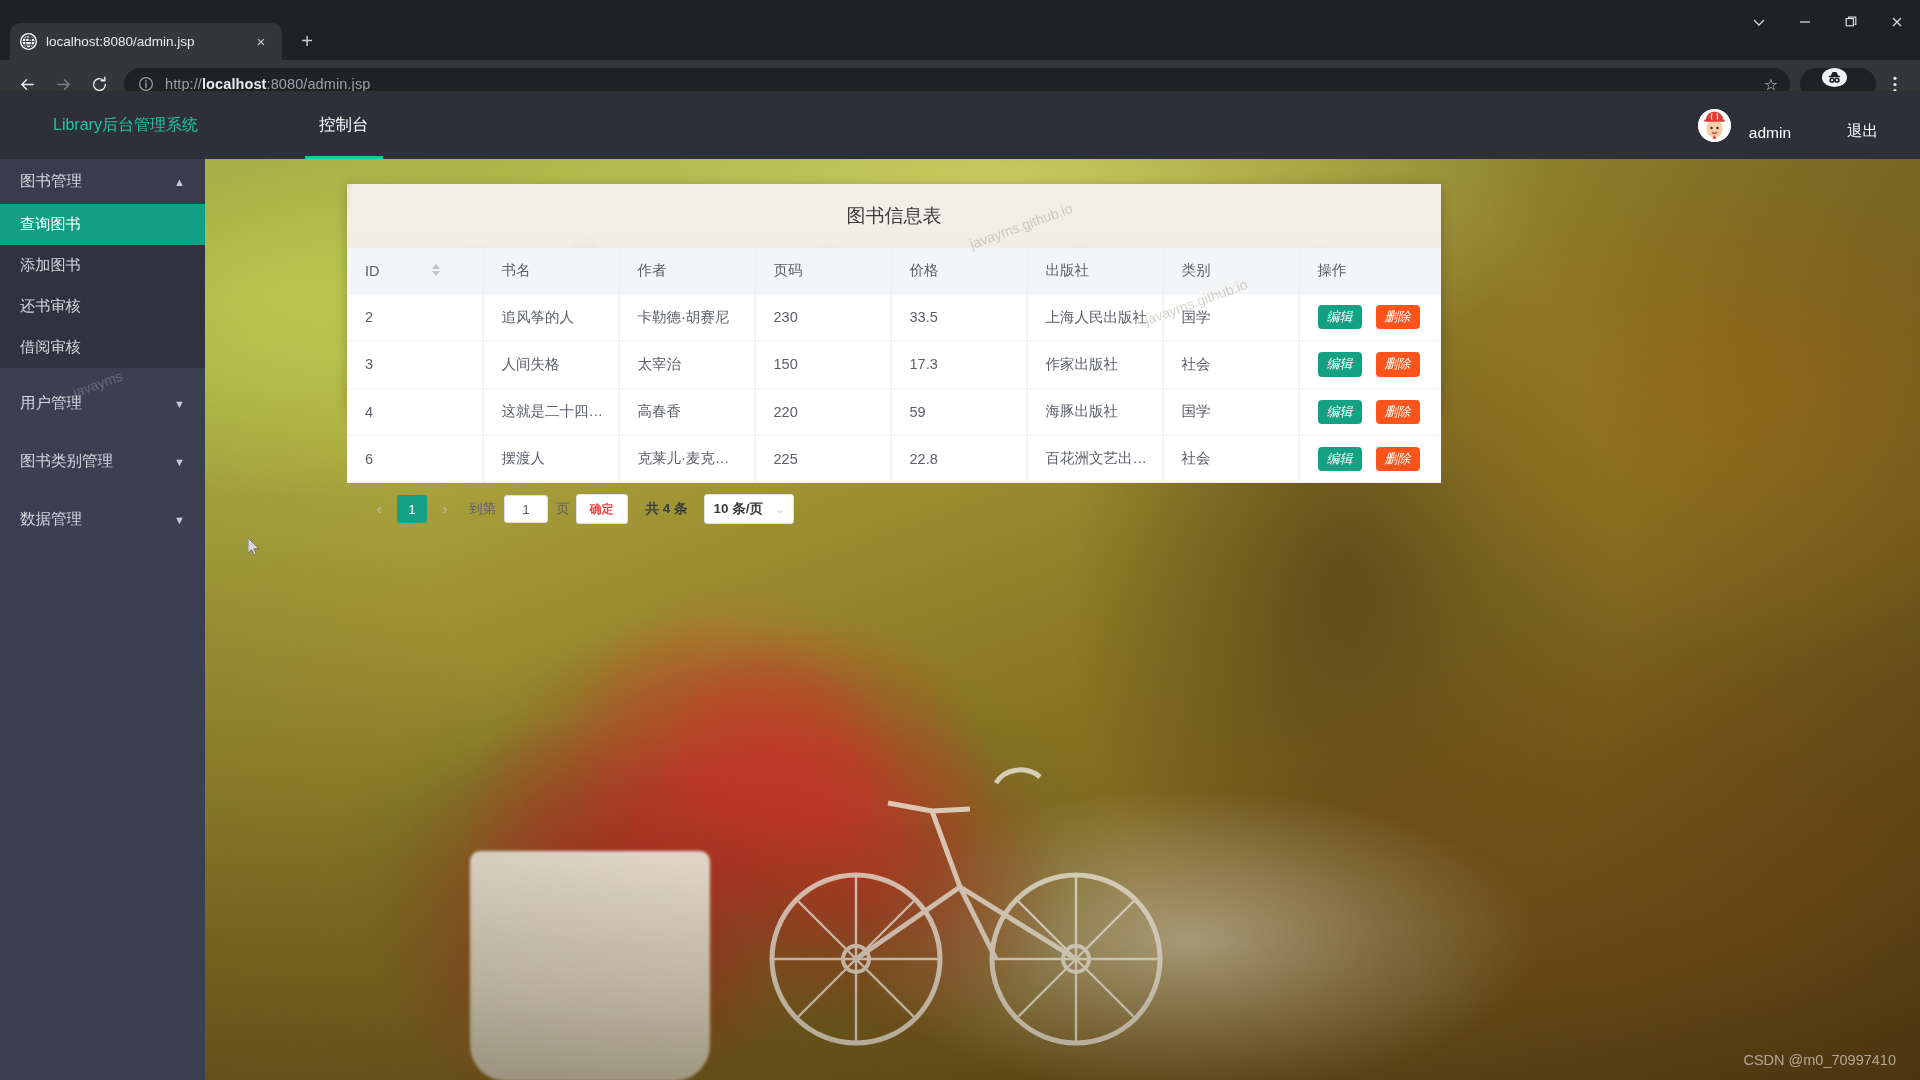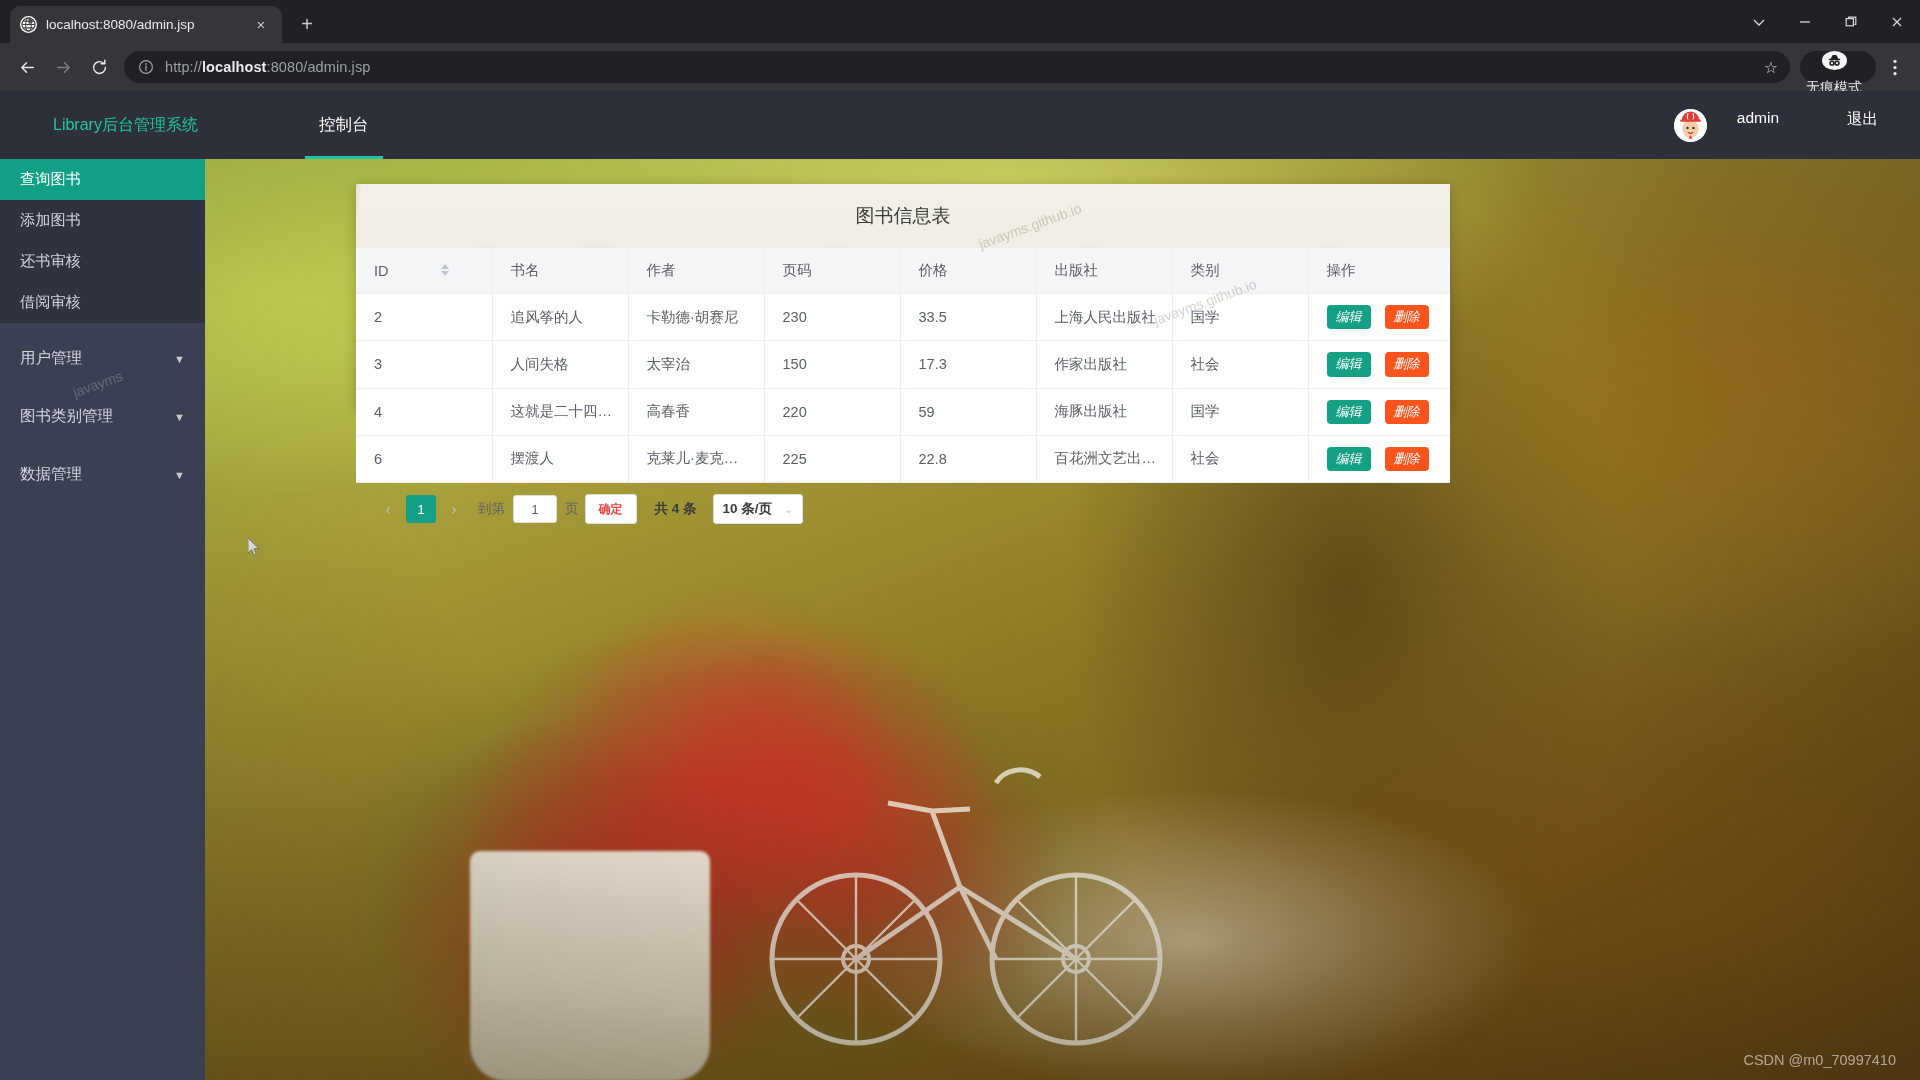--- a/index.html
+++ b/index.html
@@ -7,21 +7,21 @@
     width: 1920px; height: 1080px;
     overflow: hidden;
     font-family: "Liberation Sans", "DejaVu Sans", sans-serif;
     background: #202124;
   }
 
   
   .browser { width: 1920px; height: 1080px; position: relative; background:#202124; }
 
   .tabstrip {
-    height: 43px; background:#202124; display:flex; align-items:flex-end;
+    height: 60px; background:#202124; display:flex; align-items:flex-end;
     position: relative;
   }
   .tab {
     margin-left: 10px; height: 37px; width: 272px;
     background:#35363a; border-radius: 10px 10px 0 0;
     display:flex; align-items:center; padding: 0 10px; gap: 9px;
   }
   .tab-favicon {
     width:17px; height:17px; border-radius:50%;
     background:#ffffff; color:#5f6368;
@@ -146,21 +146,21 @@
   }
   .nav-tab {
     height:68px; padding: 0 14px; display:flex; align-items:center;
     color:#ffffff; font-size:16.5px; position:relative; margin-left:37px;
   }
   .nav-tab.active::after {
     content:""; position:absolute; left:0; right:0; bottom:0; height:3px;
     background:#20c5a0;
   }
   .header-right {
-    margin-left:auto; display:flex; align-items:flex-start; gap:16px; padding-right:42px;
+    margin-left:auto; display:flex; align-items:flex-end; gap:4px; padding-right:42px;
   }
   .avatar {
     width:33px; height:33px; border-radius:50%; overflow:hidden;
     background:#fff; flex:0 0 auto; display:block;
   }
   .avatar svg { width:100%; height:100%; display:block; }
   .username { color:#ffffff; font-size:15.5px; margin-left:14px; }
   .logout { color:#ffffff; font-size:15.5px; margin-left:52px; }
 
   
@@ -185,21 +185,21 @@
   }
   .menu-section .caret { margin-left:auto; color:#c6c9d2; font-size:11px; }
   .menu-spacer { height: 13px; }
   .cursor-arrow {
     position:absolute; left:248px; top:447px; width:12px; height:18px; z-index:8;
   }
   .cursor-arrow svg { display:block; }
 
   
   .card {
-    position:absolute; left:356px; top:93px; width:1094px; height:227px;
+    position:absolute; left:347px; top:93px; width:1094px; height:227px;
     z-index:4;
     background:
       linear-gradient(115deg, rgba(180,168,140,0.16) 0 2px, rgba(0,0,0,0) 2px 9px),
       linear-gradient(72deg, rgba(172,160,132,0.14) 0 3px, rgba(0,0,0,0) 3px 14px),
       linear-gradient(98deg, rgba(190,178,150,0.12) 0 5px, rgba(0,0,0,0) 5px 20px),
       radial-gradient(ellipse 5% 38% at 12% 52%, rgba(150,138,112,0.30), rgba(0,0,0,0) 70%),
       radial-gradient(ellipse 4% 30% at 22% 44%, rgba(150,138,112,0.26), rgba(0,0,0,0) 70%),
       radial-gradient(ellipse 5% 34% at 33% 56%, rgba(150,138,112,0.26), rgba(0,0,0,0) 70%),
       radial-gradient(ellipse 4% 30% at 44% 46%, rgba(150,138,112,0.24), rgba(0,0,0,0) 70%),
       radial-gradient(ellipse 5% 36% at 56% 54%, rgba(150,138,112,0.26), rgba(0,0,0,0) 70%),
@@ -433,20 +433,24 @@
             <path d="M20 31.5 L17.6 36 H22.4 Z" fill="#e23b32"></path>
           </svg>
         </span>
         <span class="username">admin</span>
         <span class="logout">退出</span>
       </div>
     </div>
 
     <div class="sidebar">
 
+      <div class="menu-group-title">
+        <span>图书管理</span>
+        <span class="caret">▲</span>
+      </div>
       <div class="submenu">
         <div class="menu-item active">
           <span>查询图书</span>
         </div>
         <div class="menu-item">
           <span>添加图书</span>
         </div>
         <div class="menu-item">
           <span>还书审核</span>
         </div>

